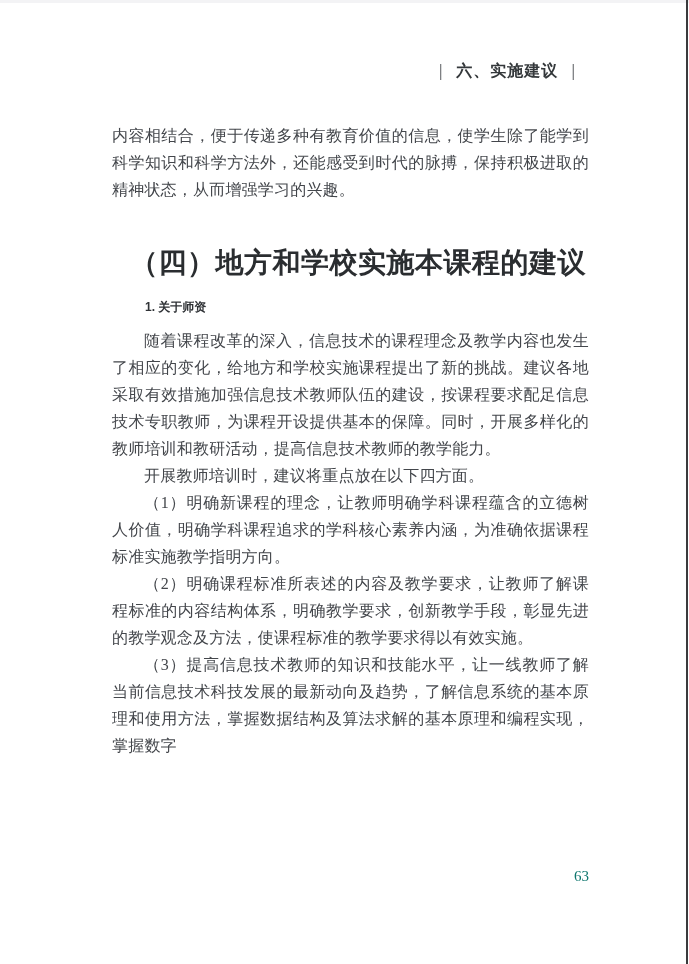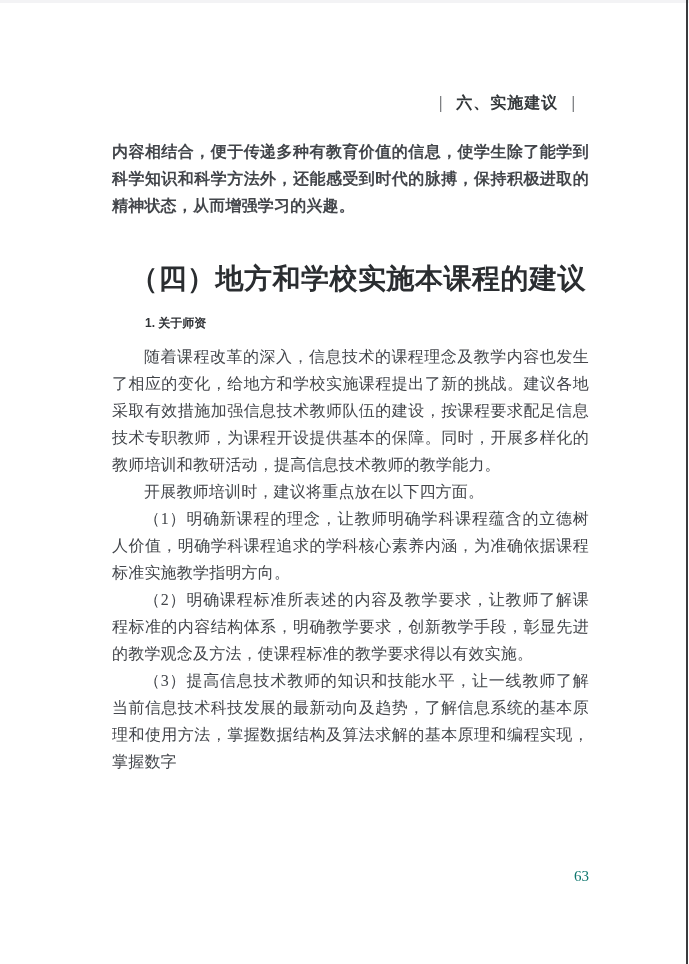--- a/index.html
+++ b/index.html
@@ -28,21 +28,21 @@
     background: #3a3a3c;
   }
   .content {
     position: absolute;
     left: 112px;
     top: 0;
     width: 477px;
     color: #43464b;
   }
   .running-header {
-    margin-top: 92px;
+    margin-top: 60px;
     line-height: 22px;
     text-align: right;
     font-size: 16px;
     font-weight: bold;
     color: #34383b;
     letter-spacing: 1px;
     font-family: Liberation Serif, serif;
   }
   .running-header .bar {
     font-weight: normal;
@@ -52,23 +52,22 @@
   .body-para {
     margin: 0;
     font-size: 16px;
     line-height: 27px;
     text-align: justify;
     text-indent: 2em;
     color: #43464b;
     letter-spacing: 0.2px;
   }
   .continued-para {
-    margin-top: 24px;
+    margin-top: 40px;
     text-indent: 0; 
-    font-weight: bold;
   }
   .section-heading {
     margin: 45px 0 0 0;
     padding-left: 18px;
     font-size: 28px;
     line-height: 30px;
     font-weight: bold;
     color: #2a2d30;
     letter-spacing: 0.5px;
   }

